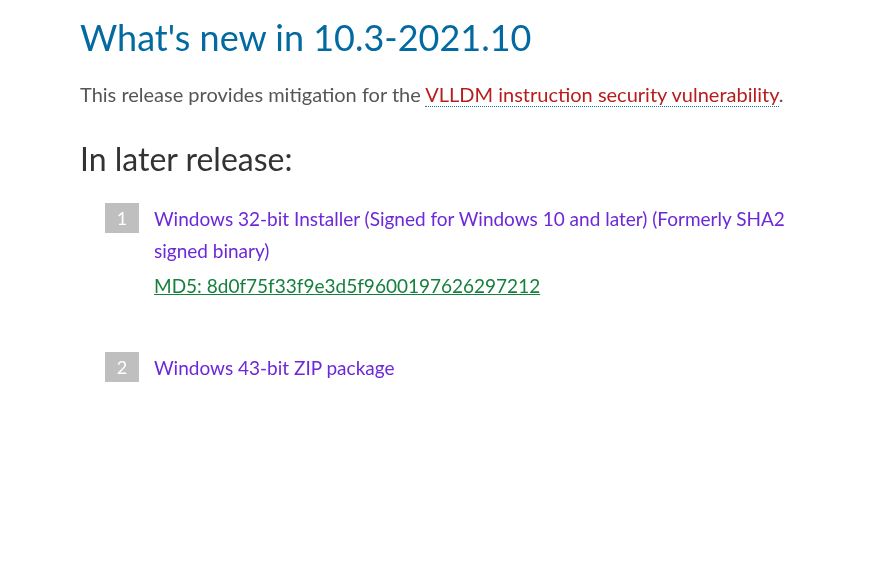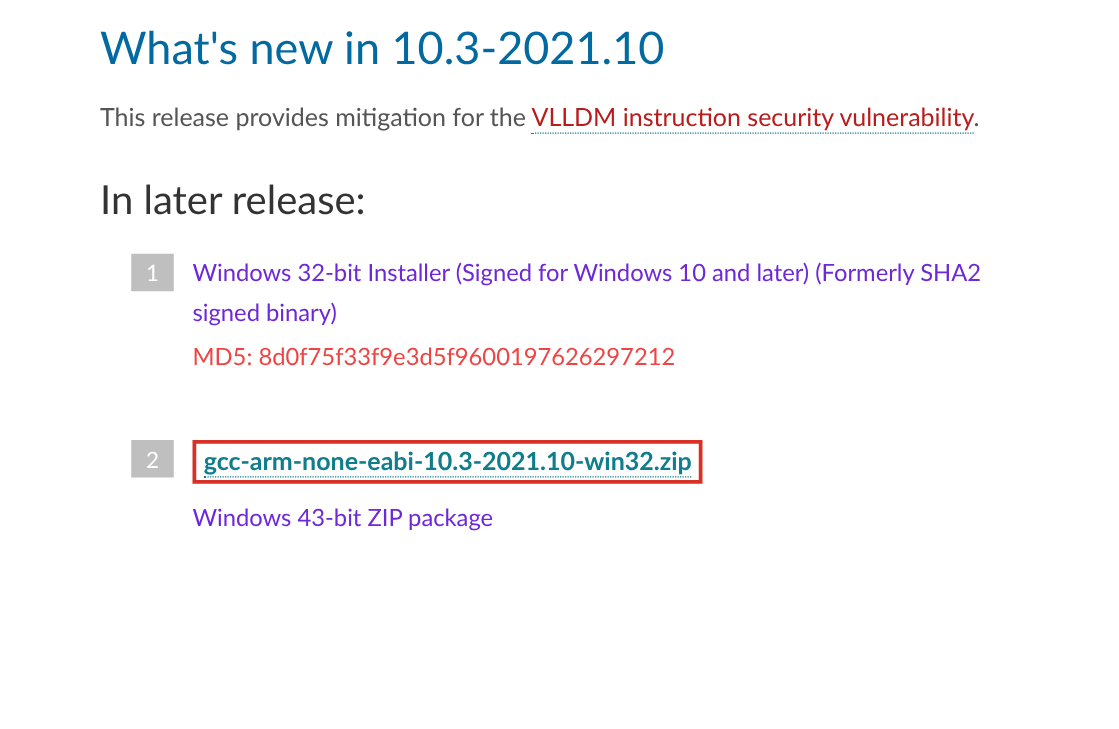--- a/index.html
+++ b/index.html
@@ -77,22 +77,23 @@
       margin-bottom: 0;
     }
     .desc {
       font-size: 19px;
       color: #6d28d9;
       line-height: 1.7;
       margin-bottom: 2px;
     }
     .md5 {
       font-size: 19px;
-      color: #ef4444;
+      color: #15803d;
       line-height: 1.7;
+      text-decoration: underline;
     }
   </style>
 </head>
 <body>
 
 <h1>What's new in 10.3-2021.10</h1>
 
 <p class="intro">
   <span>This release provides mitigation for the </span><a href="#">VLLDM instruction security vulnerability</a><span>.</span>
 </p>
@@ -103,18 +104,15 @@
   <div class="num-badge">1</div>
   <div class="item-content">
     <div class="desc">Windows 32-bit Installer (Signed for Windows 10 and later) (Formerly SHA2 signed binary)</div>
     <div class="md5">MD5: 8d0f75f33f9e3d5f9600197626297212</div>
   </div>
 </div>
 
 <div class="item">
   <div class="num-badge">2</div>
   <div class="item-content">
-    <div class="highlighted">
-      <a href="#" class="download-link">gcc-arm-none-eabi-10.3-2021.10-win32.zip</a>
-    </div>
     <div class="desc">Windows 43-bit ZIP package</div>
   </div>
 </div>
 
 </body></html>

